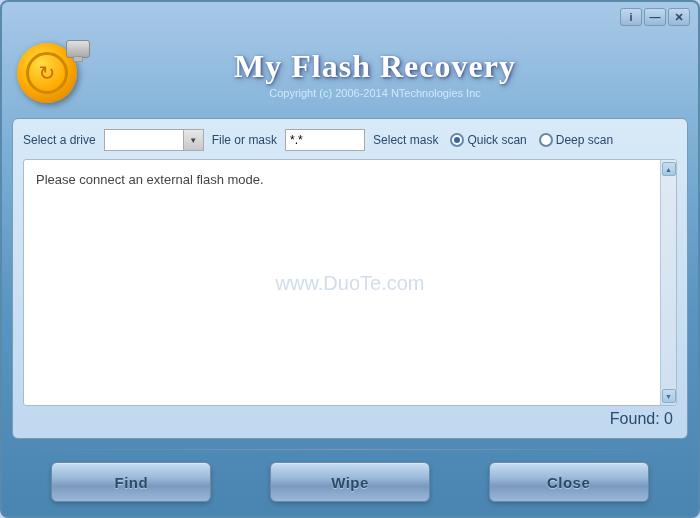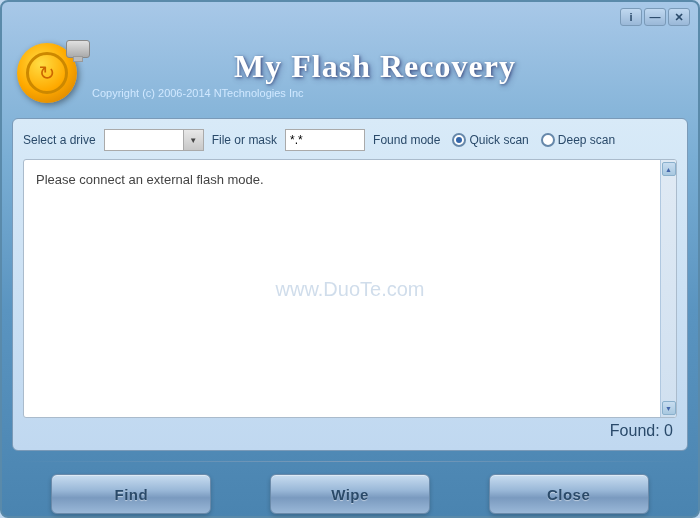--- a/index.html
+++ b/index.html
@@ -132,21 +132,21 @@
       color: white;
       font-weight: bold;
       text-shadow: 1px 1px 3px rgba(0,0,60,0.5), 2px 2px 6px rgba(0,0,80,0.3);
       letter-spacing: 1px;
       font-family: Georgia, serif;
     }
 
     .app-title .copyright {
       font-size: 11px;
       color: #d0e8ff;
-      text-align: left;
+      text-align: center;
       margin-top: 2px;
     }
 
     
     .main-content {
       flex: 1;
       margin: 0 10px 10px 10px;
       background: linear-gradient(180deg, #d8eaf8, #c0d8f0);
       border-radius: 6px;
       border: 1px solid #7a9ab8;
@@ -322,21 +322,21 @@
       font-size: 16px;
       color: #2a4a6a;
       margin-left: 18px;
     }
 
     
     .bottom-bar {
       display: flex;
       justify-content: space-around;
       align-items: flex-end;
-      padding: 8px 20px 2px 20px;
+      padding: 8px 20px 14px 20px;
     }
 
     .action-btn {
       width: 160px;
       height: 40px;
       background: linear-gradient(180deg, #c8ddf0 0%, #9ab8d8 40%, #7a9abf 60%, #9ab8d8 100%);
       border: 1px solid #6a8aaa;
       border-radius: 6px;
       font-size: 15px;
       font-weight: bold;
@@ -390,21 +390,21 @@
     <div class="toolbar">
       <span class="toolbar-label">Select a drive</span>
       <div class="drive-select">
         <input type="text" class="drive-input" value="" style="">
         <div class="drive-dropdown">▼</div>
       </div>
 
       <span class="toolbar-label">File or mask</span>
       <input type="text" class="file-mask-input" value="*.*" style="">
 
-      <span class="toolbar-label">Found mode</span>
+      <span class="toolbar-label">Select mask</span>
 
       <div class="mode-section">
         <div class="radio-option">
           <div class="radio-circle">
             <div class="radio-dot"></div>
           </div>
           <span class="radio-label">Quick scan</span>
         </div>
 
         <div class="radio-option" style="margin-left: 8px;">

